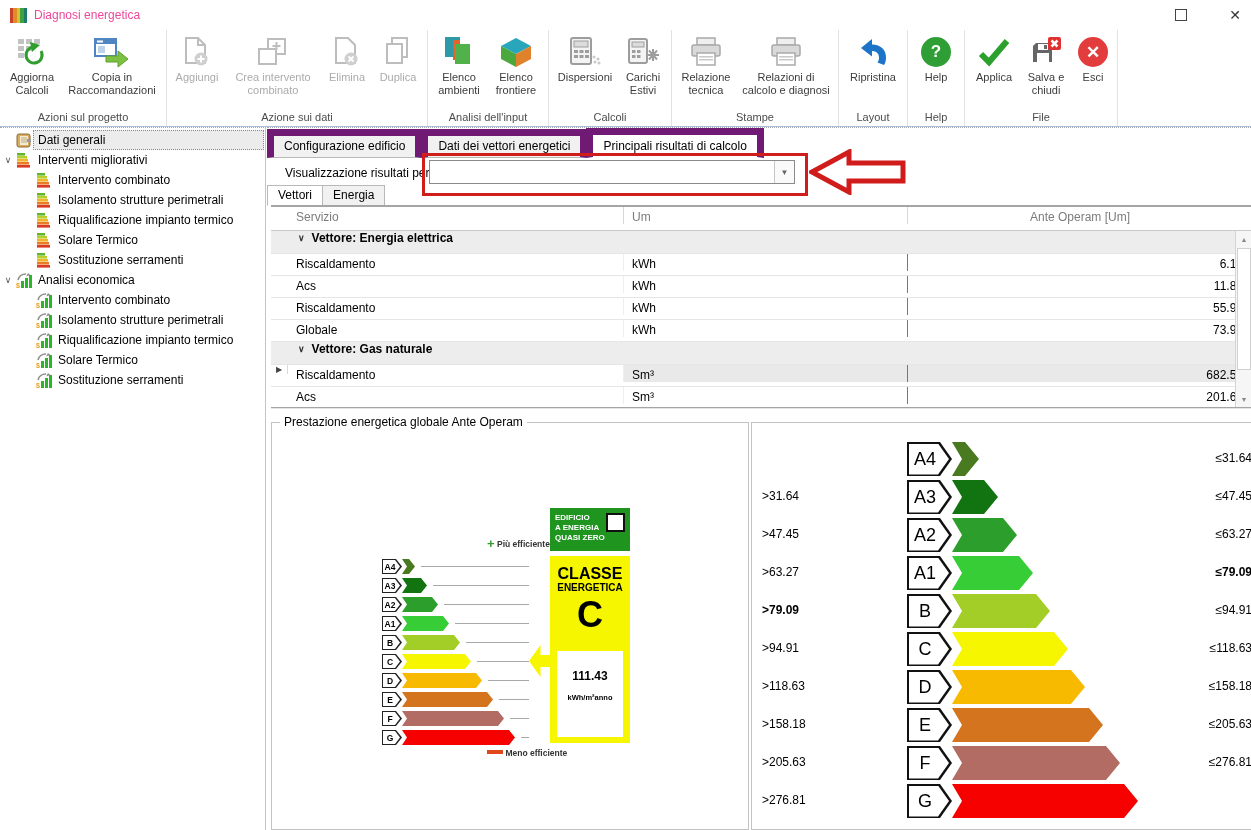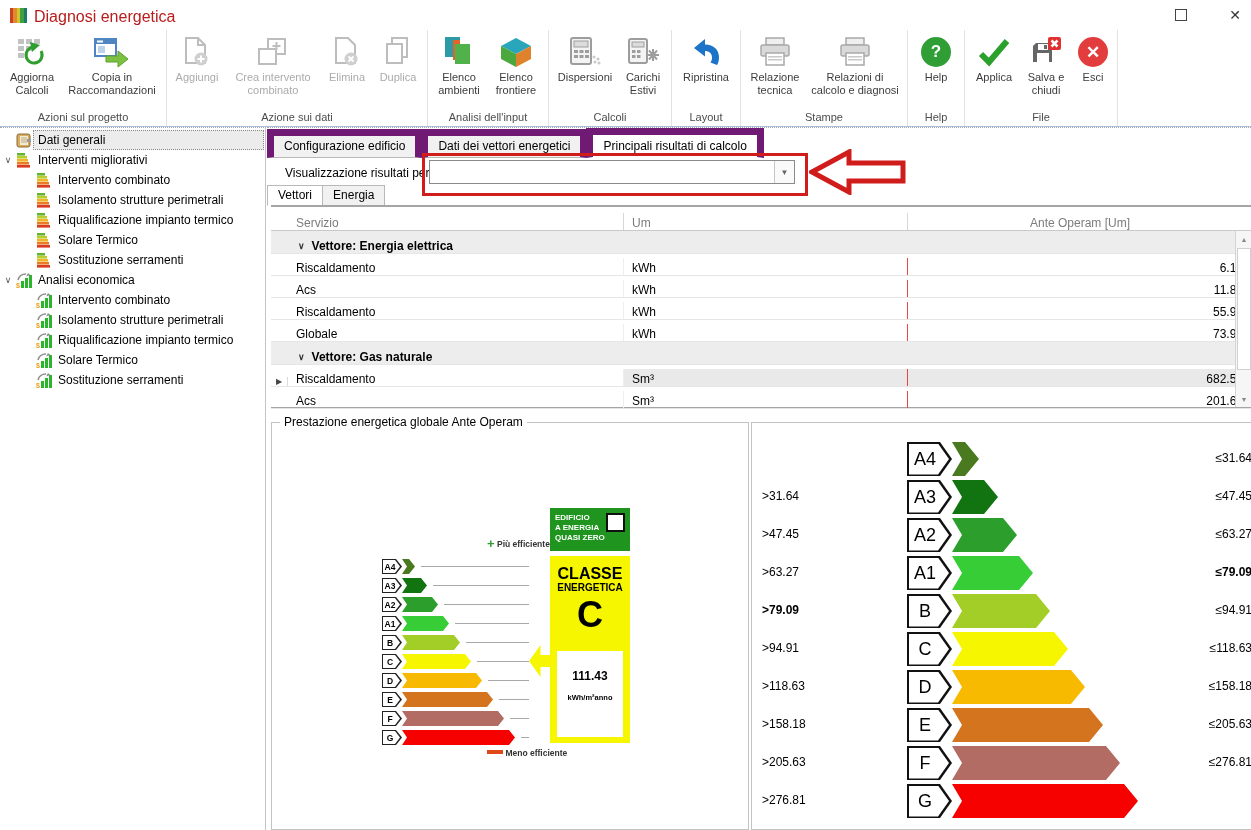--- a/index.html
+++ b/index.html
@@ -2,21 +2,21 @@
 <html><head>
 <meta charset="utf-8">
 <style>
   html,body{margin:0;padding:0;background:#d8d8d8;}
   #app{position:relative;width:1251px;height:830px;background:#fff;overflow:hidden;
        font-family:"Liberation Sans",sans-serif;font-size:12px;color:#000;outline:1px solid #9a9a9a;}
   
   #titlebar{position:absolute;left:0;top:0;right:0;height:30px;background:#fff;}
   .app-icon{position:absolute;left:10px;top:8px;width:17px;height:15px;display:flex;}
   .app-icon i{flex:1;display:block;}
-  .title-text{position:absolute;left:34px;top:8px;font-size:16px;color:#b91c1c;}
+  .title-text{position:absolute;left:34px;top:8px;font-size:12px;color:#ec4899;}
   .win-btn{position:absolute;top:4px;width:26px;height:22px;display:flex;align-items:center;justify-content:center;color:#333;cursor:default;}
   #btn-max{left:1168px;}
   #btn-max span{width:10px;height:10px;border:1px solid #444;display:block;}
   #btn-close{left:1222px;font-size:14px;}
   
   #ribbon{position:absolute;left:0;top:30px;right:0;height:96px;background:#fff;border-bottom:1px solid #a8bfd8;display:flex;}
   .rgroup{display:flex;flex-direction:column;border-right:1px solid #e2e2e2;padding:0 3px;}
   .rbuttons{flex:1;display:flex;align-items:flex-start;justify-content:center;padding-top:2px;}
   .rbtn{display:flex;flex-direction:column;align-items:center;padding:1px 3px;cursor:default;}
   .rbtn .icn{height:38px;display:flex;align-items:center;justify-content:center;}
@@ -46,21 +46,21 @@
   #combo .cval{position:absolute;left:3px;top:3px;right:22px;bottom:3px;border:1px dotted #555;padding:1px 0 0 4px;}
   #combo .cbtn{position:absolute;right:0;top:0;bottom:0;width:19px;border-left:1px solid #c6c6c6;background:#fafafa;display:flex;align-items:center;justify-content:center;font-size:8px;color:#666;}
   #red-rect{position:absolute;left:155px;top:25px;width:380px;height:37px;border:3px solid #d11c1c;pointer-events:none;}
   #red-arrow{position:absolute;left:542px;top:21px;pointer-events:none;}
   
   #subtabs{position:absolute;left:0;top:57px;height:20px;}
   .stab{display:inline-block;padding:2px 10px 3px 10px;border:1px solid #b8b8b8;background:#f1f1f1;margin-right:-1px;cursor:default;}
   .stab.active{background:#fff;border-bottom-color:#fff;}
   
   #tbl{position:absolute;left:4px;top:77px;width:981px;height:204px;border-top:2px solid #a5a5a5;border-bottom:2px solid #a5a5a5;background:#fff;box-sizing:border-box;}
-  .tr{display:flex;height:22px;border-bottom:1px solid #e6e6e6;align-items:flex-end;box-sizing:border-box;}
+  .tr{display:flex;height:22px;border-bottom:1px solid #e6e6e6;align-items:flex-start;box-sizing:border-box;}
   .tr.head{height:24px;color:#7c7c7c;border-bottom:1px solid #c9c9c9;}
   .c0{width:17px;border-right:1px solid #dadada;display:flex;align-items:center;justify-content:center;font-size:8px;color:#444;box-sizing:border-box;}
   .c1{width:336px;padding:3px 0 0 8px;border-right:1px solid #eee;box-sizing:border-box;}
   .c2{width:284px;padding:3px 0 0 8px;border-right:1px solid #ef4444;box-sizing:border-box;}
   .c3{flex:1;padding:3px 9px 0 0;text-align:right;box-sizing:border-box;}
   .tr.head .c1,.tr.head .c2{border-right:1px solid #d6d6d6;}
   .tr.head .c3{text-align:center;padding-right:0;}
   .tr.grp{background:#ededed;height:23px;}
   .tr.grp .gcell{flex:1;display:flex;align-items:center;font-weight:bold;}
   .tr.grp .gchev{font-size:9px;margin:0 7px 0 10px;color:#333;}
@@ -285,34 +285,20 @@
           <span class="lbl">Carichi Estivi</span>
         </div>
       </div>
       <div class="gname">Calcoli</div>
     </div>
 
     <div class="rgroup">
       <div class="rbuttons">
         <div class="rbtn" style="width:56px">
           <span class="icn">
-            <svg width="34" height="31" viewBox="0 0 34 31">
-                <path d="M5 11 L16 2 L16 7.5 C25 7.5 30 13 30 20.5 C30 24 29 26.5 28 28 L21.5 25.5 C22.5 24 23 22.5 23 20.5 C23 16 19.5 14 16 14 L16 19.5 Z" fill="#1b74c8"></path>
-              </svg>
-          </span>
-          <span class="lbl">Ripristina</span>
-        </div>
-      </div>
-      <div class="gname">Layout</div>
-    </div>
-
-    <div class="rgroup">
-      <div class="rbuttons">
-        <div class="rbtn" style="width:56px">
-          <span class="icn">
             <svg width="36" height="30" viewBox="0 0 36 30">
                 <rect x="9" y="1" width="18" height="7" fill="#efefef" stroke="#a9a9a9" stroke-width="1.5"></rect>
                 <rect x="4" y="8" width="28" height="11" rx="2" fill="#d9d9d9" stroke="#a9a9a9" stroke-width="1.5"></rect>
                 <rect x="9" y="16" width="18" height="12" fill="#fff" stroke="#a9a9a9" stroke-width="1.5"></rect>
                 <rect x="11" y="19" width="14" height="1.5" fill="#c9c9c9"></rect>
                 <rect x="11" y="22" width="14" height="1.5" fill="#c9c9c9"></rect>
               </svg>
           </span>
           <span class="lbl">Relazione tecnica</span>
         </div>
@@ -323,20 +309,34 @@
                 <rect x="4" y="8" width="28" height="11" rx="2" fill="#d9d9d9" stroke="#a9a9a9" stroke-width="1.5"></rect>
                 <rect x="9" y="16" width="18" height="12" fill="#fff" stroke="#a9a9a9" stroke-width="1.5"></rect>
                 <rect x="11" y="19" width="14" height="1.5" fill="#c9c9c9"></rect>
                 <rect x="11" y="22" width="14" height="1.5" fill="#c9c9c9"></rect>
               </svg>
           </span>
           <span class="lbl">Relazioni di calcolo e diagnosi</span>
         </div>
       </div>
       <div class="gname">Stampe</div>
+    </div>
+
+    <div class="rgroup">
+      <div class="rbuttons">
+        <div class="rbtn" style="width:56px">
+          <span class="icn">
+            <svg width="34" height="31" viewBox="0 0 34 31">
+                <path d="M5 11 L16 2 L16 7.5 C25 7.5 30 13 30 20.5 C30 24 29 26.5 28 28 L21.5 25.5 C22.5 24 23 22.5 23 20.5 C23 16 19.5 14 16 14 L16 19.5 Z" fill="#1b74c8"></path>
+              </svg>
+          </span>
+          <span class="lbl">Ripristina</span>
+        </div>
+      </div>
+      <div class="gname">Layout</div>
     </div>
 
     <div class="rgroup">
       <div class="rbuttons">
         <div class="rbtn" style="width:44px">
           <span class="icn">
               <span class="circle-green">?</span>
             </span>
           <span class="lbl">Help</span>
         </div>

